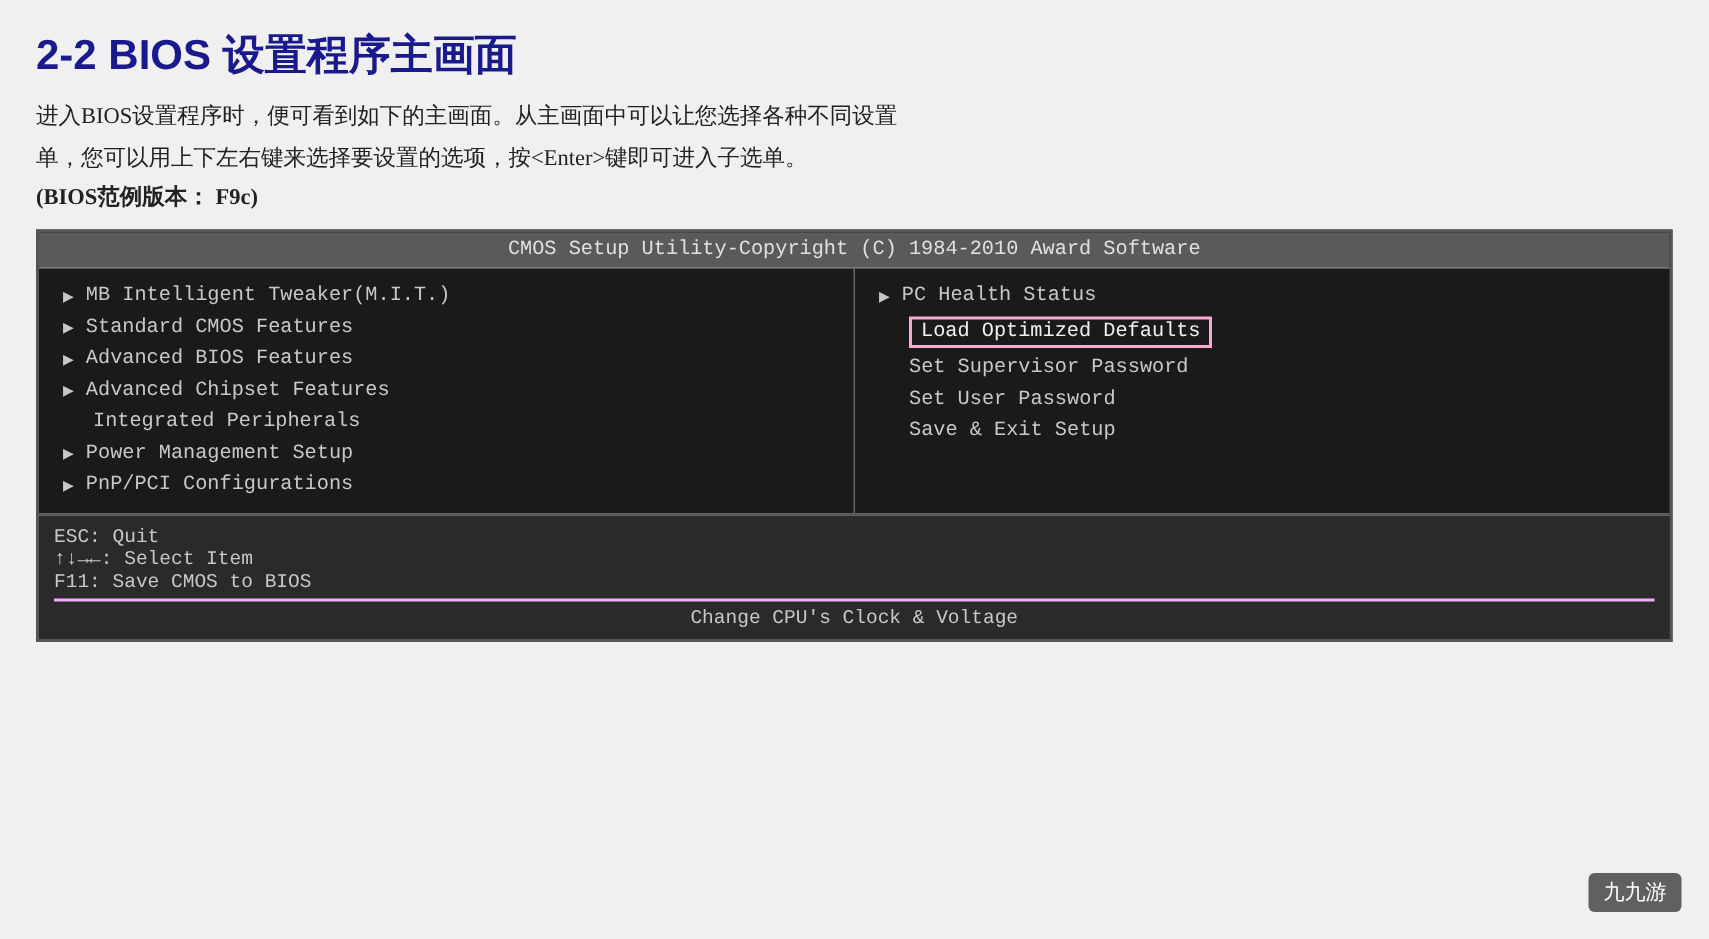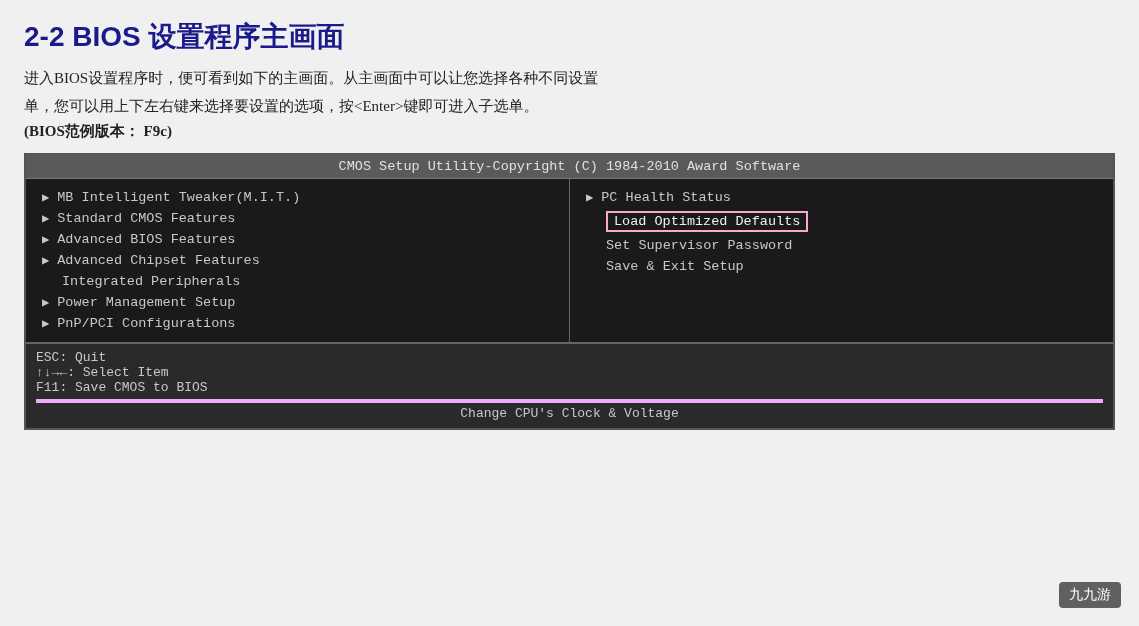--- a/index.html
+++ b/index.html
@@ -116,21 +116,21 @@
       color: #c8c8c8;
       font-size: 13px;
       white-space: nowrap;
     }
 
     .bios-footer-bottom {
       text-align: center;
       color: #c8c8c8;
       font-size: 13px;
       padding: 3px 0;
-      border-top: 4px solid #f0abfc;
+      border-top: 2px solid #f0abfc;
       margin-top: 2px;
     }
 
     
     .watermark {
       position: absolute;
       bottom: 18px;
       right: 18px;
       background: rgba(0,0,0,0.6);
       color: #fff;
@@ -182,20 +182,21 @@
         </div>
       </div>
 
     <div class="bios-col" id="right-col">
     <div class="bios-row">
           <span class="bios-arrow">▶</span>
           <span class="bios-item-label">PC Health Status</span>
         </div>
         <div class="bios-row-no-arrow"><span class="bios-highlighted">Load Optimized Defaults</span></div>
         <div class="bios-row-no-arrow"><span>Set Supervisor Password</span></div>
+        <div class="bios-row-no-arrow"><span>Set User Password</span></div>
         <div class="bios-row-no-arrow"><span>Save &amp; Exit Setup</span></div>
       </div>
   </div>
 
   <div class="bios-footer">
     <div class="bios-footer-row">
       <span class="bios-footer-item">ESC: Quit</span>
       <span class="bios-footer-item">↑↓→←: Select Item</span>
       <span class="bios-footer-item">F11: Save CMOS to BIOS</span>
     </div>

